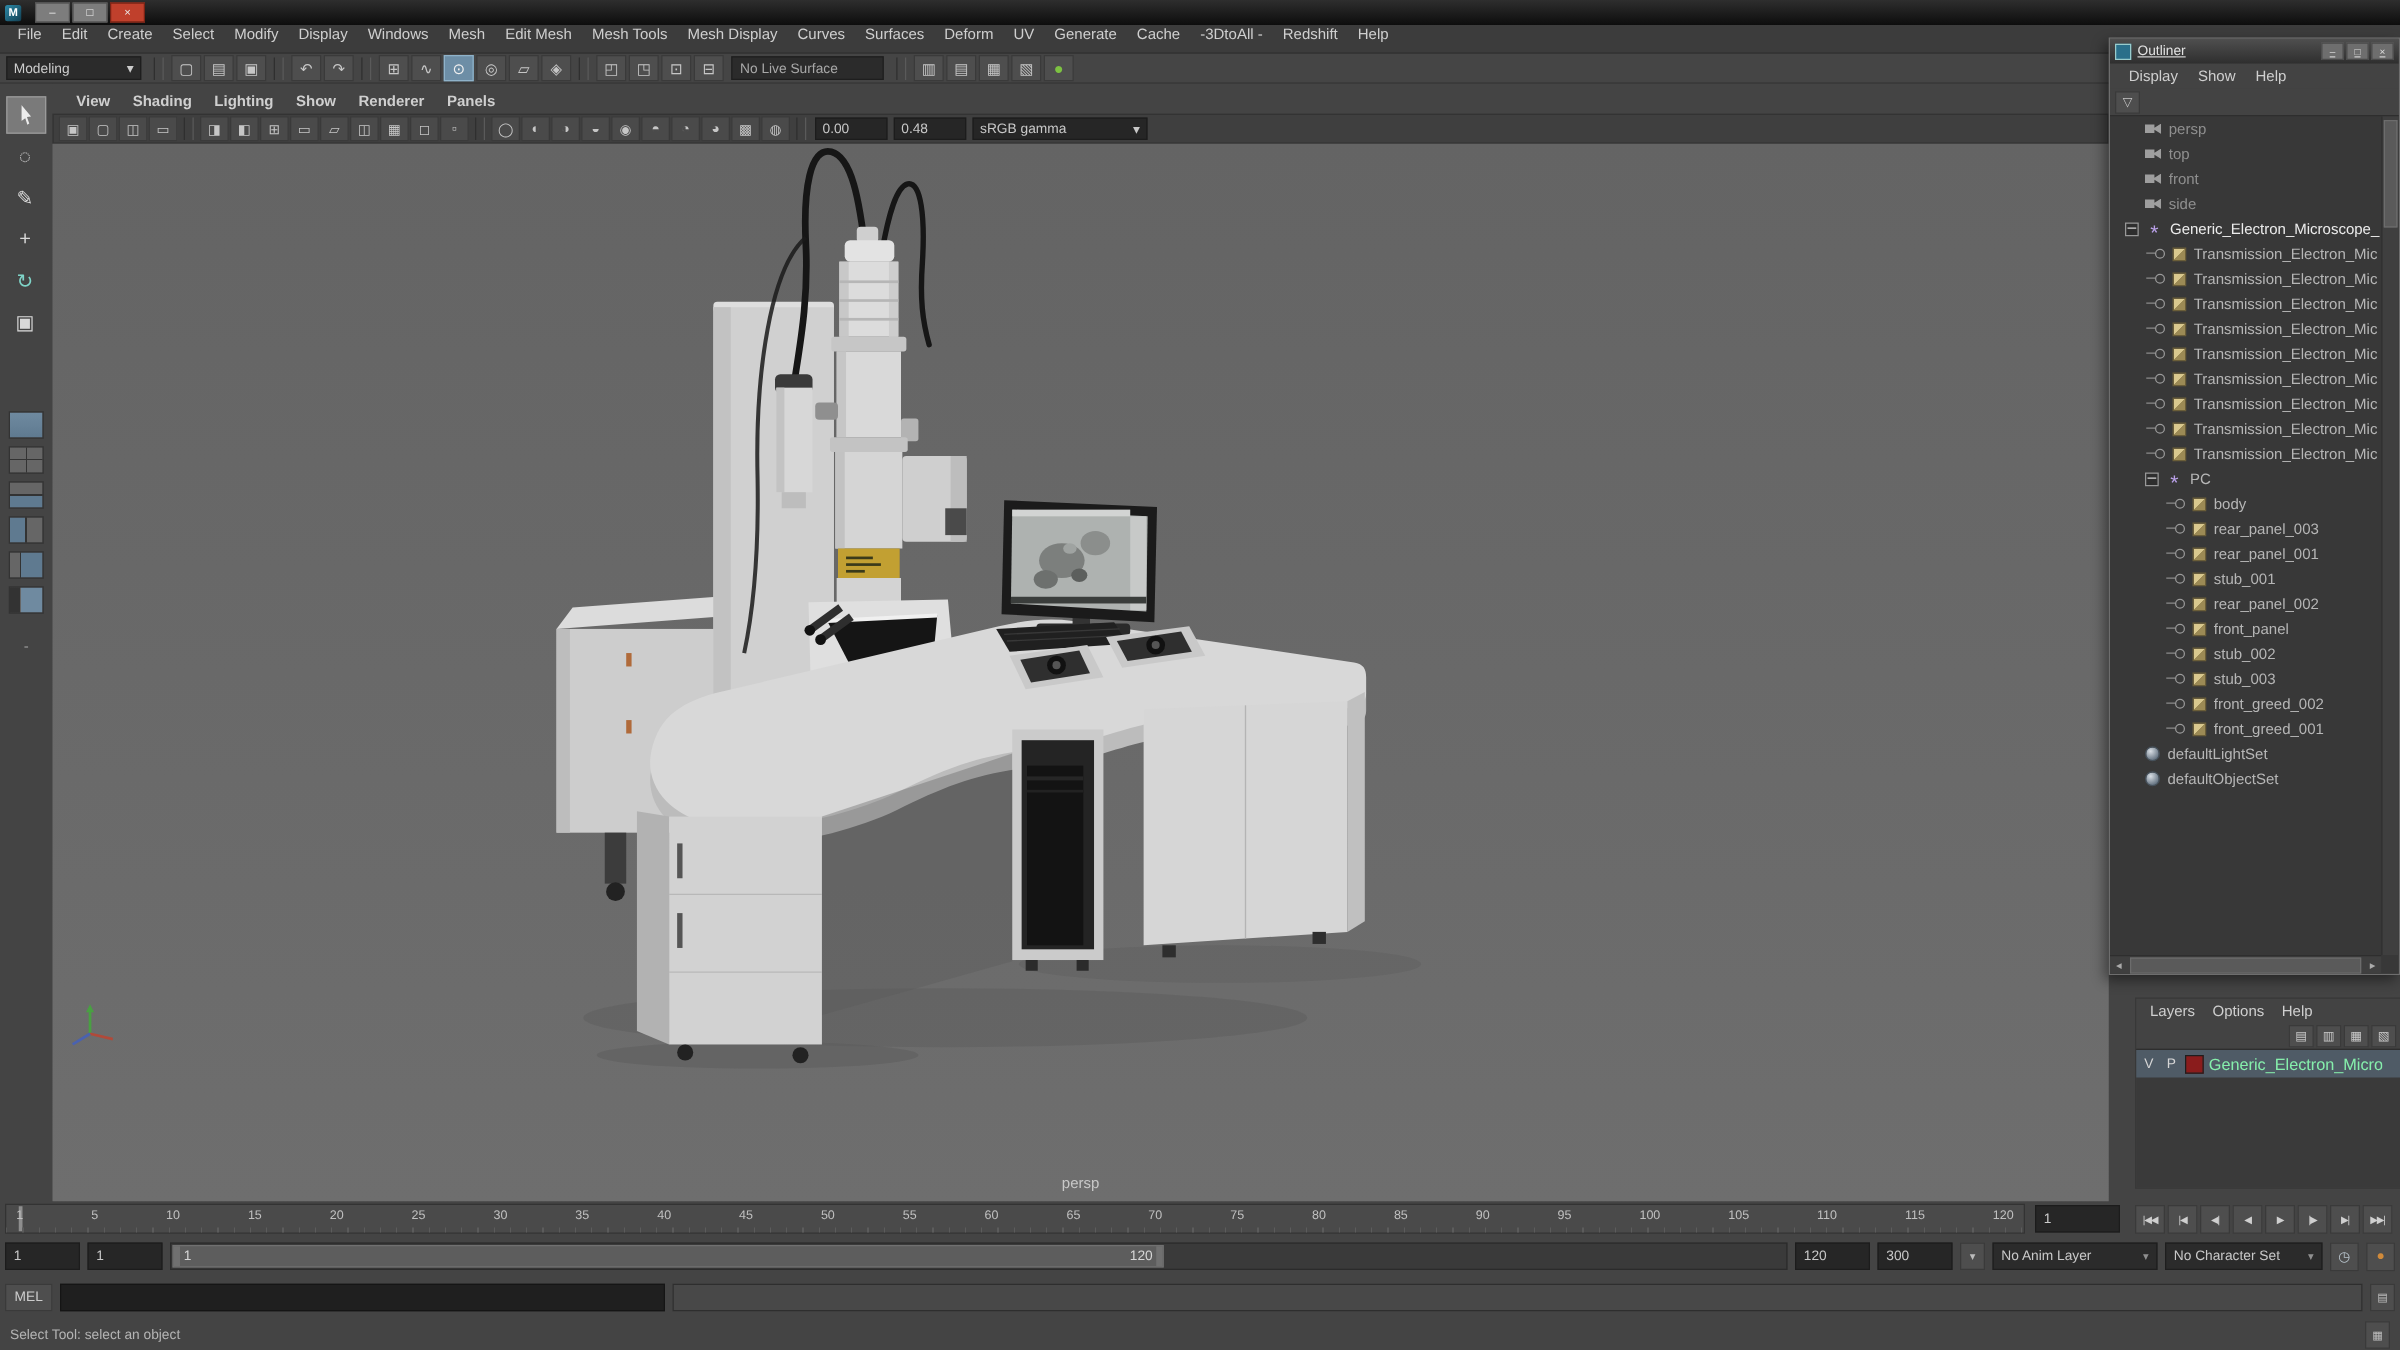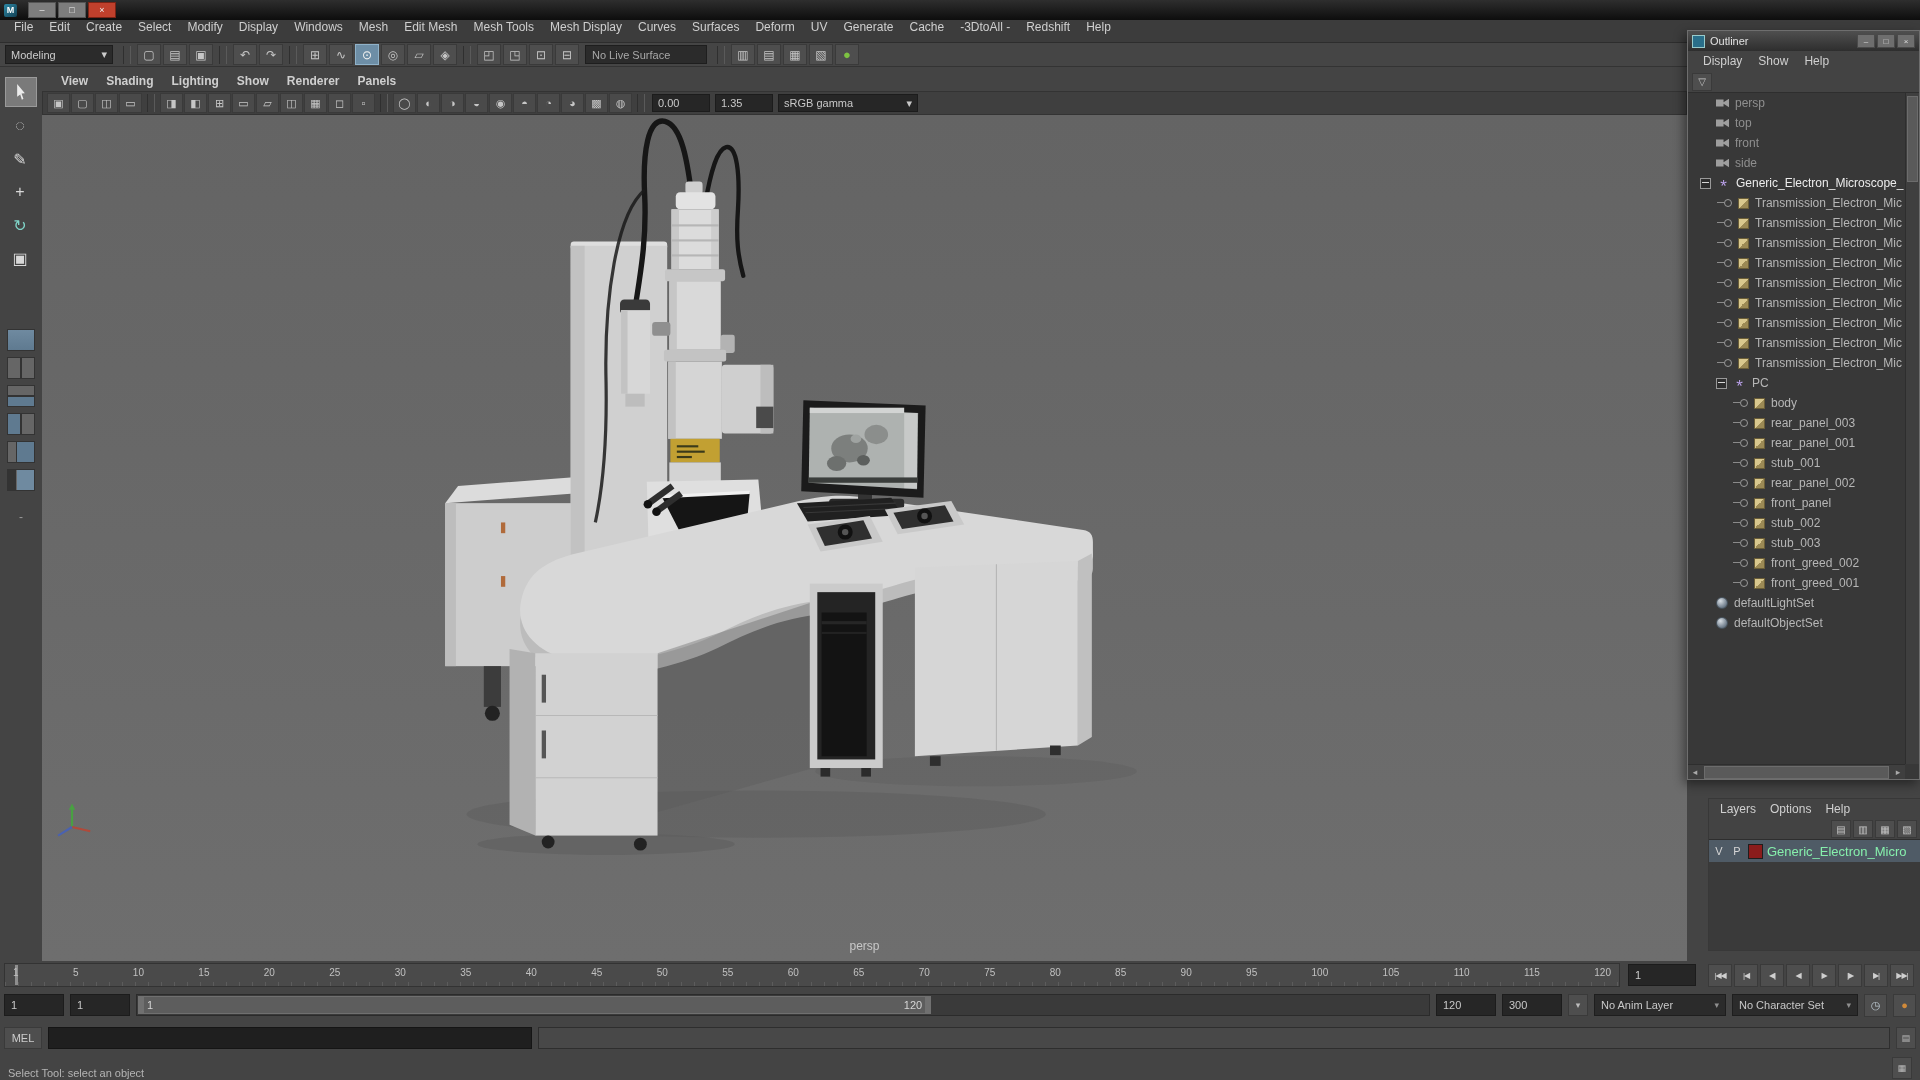--- a/index.html
+++ b/index.html
@@ -62,21 +62,21 @@
          display:flex;align-items:center;justify-content:space-between;padding:0 5px;margin-left:2px;}
   .view3d{position:relative;height:846px;background:linear-gradient(180deg,#646464,#6e6e6e);overflow:hidden;}
   .persp-label{position:absolute;bottom:8px;left:50%;transform:translateX(-50%);font-size:12px;color:#c8c8c8;}
 
   
   .right-dock{width:233px;background:#444;flex:none;}
 
   
   .outliner{position:absolute;left:1687px;top:30px;width:231px;height:748px;background:#434343;
             border:1px solid #6e6e6e;box-shadow:-3px 4px 10px rgba(0,0,0,.45);z-index:10;display:flex;flex-direction:column;}
-  .ol-titlebar{height:20px;background:linear-gradient(#4f4f4f,#2e2e2e);display:flex;align-items:center;padding:0 4px;flex:none;}
+  .ol-titlebar{height:20px;background:linear-gradient(#4f4f4f,#2e2e2e);display:flex;align-items:center;padding:0 4px;flex:none;text-decoration:underline;}
   .ol-win-icon{width:11px;height:11px;background:#2a6f8a;border:1px solid #9cc;margin-right:5px;}
   .ol-title{font-size:11px;color:#e2e2e2;flex:1;}
   .ol-btn{width:16px;height:12px;background:#6e6e6e;border:1px solid #4a4a4a;color:#ddd;font-size:8px;
           display:flex;align-items:center;justify-content:center;margin-left:2px;}
   .ol-menus{height:20px;display:flex;align-items:center;padding:0 8px;gap:2px;flex:none;background:#434343;}
   .ol-menus .menu-item{padding:0 7px;font-size:12px;}
   .ol-filter{height:21px;display:flex;align-items:center;padding:0 4px;flex:none;background:#434343;}
   .ol-filter .icon-btn{width:18px;height:16px;font-size:10px;}
   .ol-body{position:relative;flex:1;background:#383838;border-top:1px solid #2e2e2e;overflow:hidden;}
   .ol-tree{position:absolute;left:0;top:0;right:14px;bottom:15px;overflow:hidden;}
@@ -148,21 +148,21 @@
   .sq-btn{width:21px;height:21px;background:#4e4e4e;border:1px solid #3a3a3a;display:flex;align-items:center;justify-content:center;
           font-size:11px;color:#b8c4cc;flex:none;}
   .sq-btn.orange{color:#d08a3a;}
 
   .mel-row{margin-top:10px;height:22px;display:flex;align-items:center;padding:0 4px;gap:6px;}
   .mel-label{width:36px;height:20px;background:#4e4e4e;border:1px solid #3a3a3a;font-size:11px;color:#ccc;
              display:flex;align-items:center;justify-content:center;flex:none;}
   .mel-input{width:482px;height:20px;background:#1f1f1f;border:1px solid #151515;flex:none;}
   .mel-output{flex:1;height:20px;background:#484848;border:1px solid #2e2e2e;}
 
-  .help-row{margin-top:8px;height:22px;display:flex;align-items:flex-end;padding:0 8px;background:#444;}
+  .help-row{margin-top:8px;height:22px;display:flex;align-items:center;padding:0 8px;background:#444;}
   .help-text{font-size:11px;color:#b4b4b4;flex:1;}
 </style>
 </head>
 <body>
 
 <div id="app">
 
   <div class="titlebar">
     <div class="maya-icon">M</div>
     <div class="winbtns">
@@ -413,21 +413,21 @@
             </div>
             <div class="icon-btn">
               <span>▩</span>
             </div>
             <div class="icon-btn">
               <span>◍</span>
             </div>
           </div>
         <div class="divider"></div>
         <div class="vp-field">0.00</div>
-        <div class="vp-field">1.35</div>
+        <div class="vp-field">0.48</div>
         <div class="vp-dd">
           <span>sRGB gamma</span>
           <span>▾</span>
         </div>
       </div>
 
       <div class="view3d">
         <svg width="1645" height="846" viewBox="34 90 1534 789" preserveAspectRatio="xMidYMid slice">
           <defs>
             <path id="deskpath" d="M 480,548 C 484,520 500,508 528,500 L 740,450 C 762,445 778,444 795,446 L 1005,477 C 1012,478 1014,482 1014,488 L 1014,500 C 1014,506 1010,510 1002,511 C 938,516 900,512 858,521 C 818,530 808,538 766,542 C 726,546 700,556 664,574 C 622,594 560,606 522,597 C 496,590 478,572 480,548 Z"></path>

